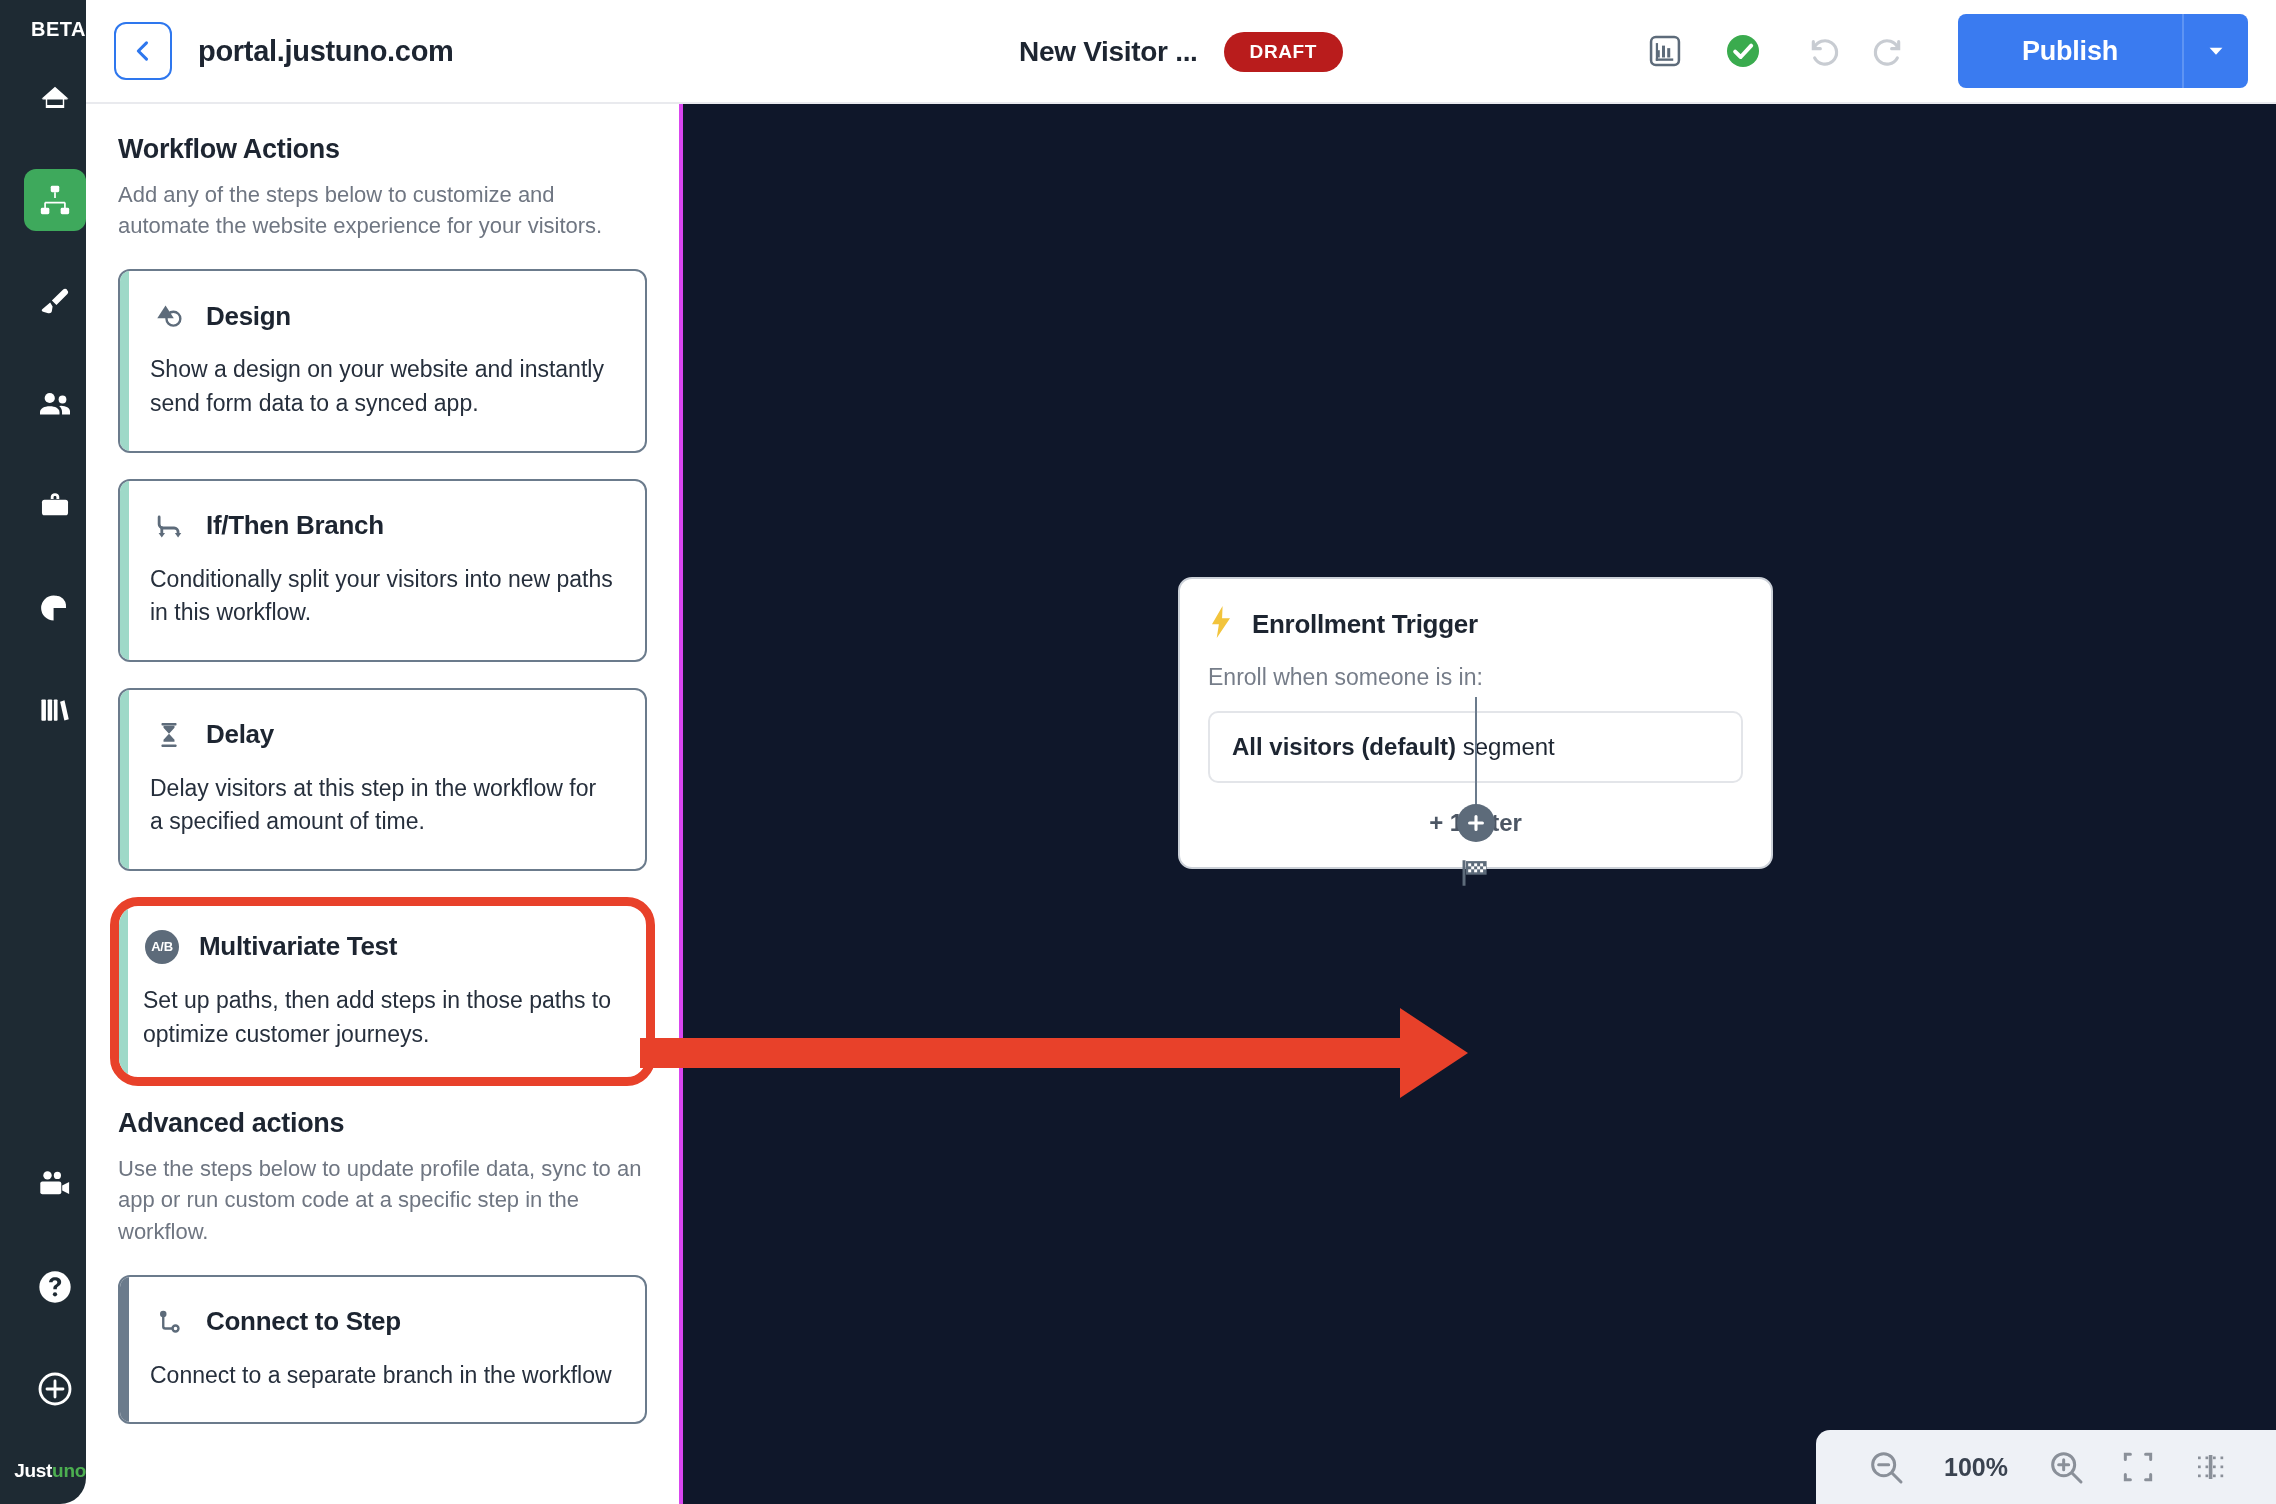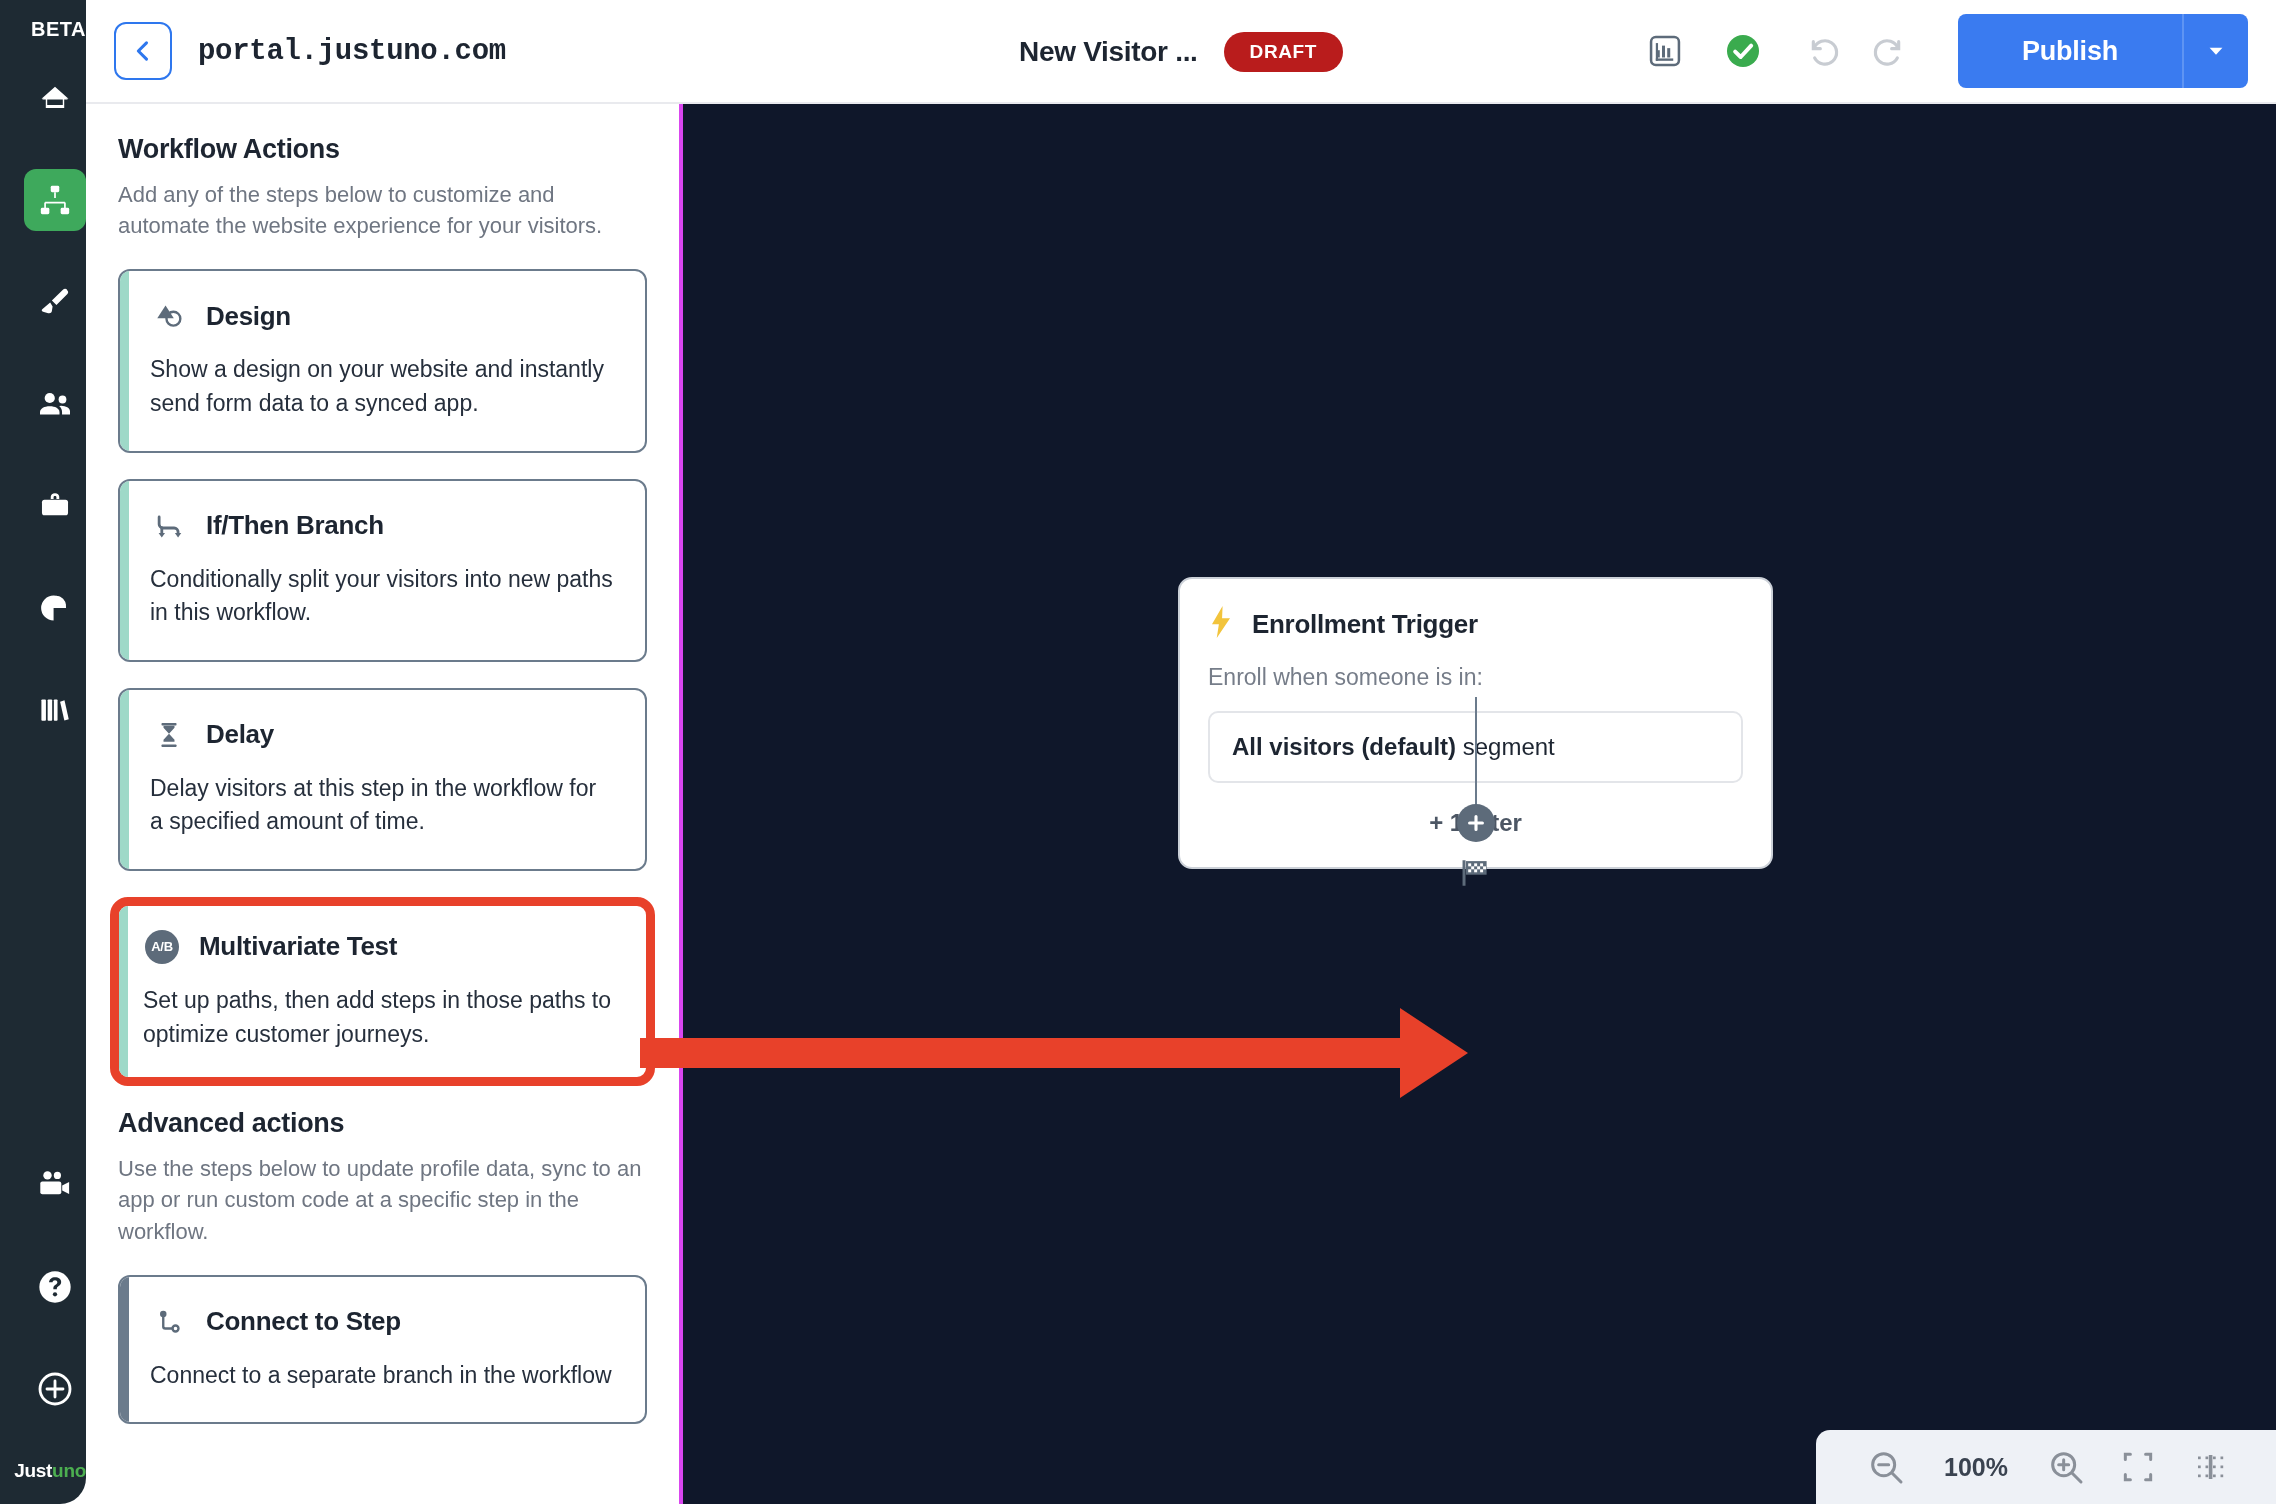--- a/index.html
+++ b/index.html
@@ -49,21 +49,20 @@
   }
   .back-btn {
     width: 58px; height: 58px; margin-left: 28px;
     border: 2px solid #2e77ee; border-radius: 12px;
     display: flex; align-items: center; justify-content: center;
     background: #fff; cursor: pointer;
   }
   .url-text {
     margin-left: 26px; font-size: 29px; font-weight: bold; color: #1d2531;
     letter-spacing: -0.3px;
-    font-family: Liberation Mono, monospace;
   }
   .header-center {
     position: absolute; left: 0; right: 0; top: 0; height: 104px;
     display: flex; align-items: center; justify-content: center;
     pointer-events: none;
   }
   .header-center > * { pointer-events: auto; }
   .wf-title {
     font-size: 28px; font-weight: bold; color: #1d2531; letter-spacing: -0.3px;
   }
@@ -118,21 +117,21 @@
   .card::before {
     content: ""; position: absolute; left: 0; top: 0; bottom: 0; width: 9px;
     background: #9ed9c8;
   }
   .card.adv::before { background: #6b7b8c; }
   .card-head { display: flex; align-items: center; gap: 18px; margin-bottom: 18px; }
   .card-icon { width: 38px; height: 38px; display: flex; align-items: center; justify-content: center; color: #5d6b7a; flex: 0 0 auto; }
   .card-title { font-size: 26px; font-weight: bold; color: #1d2531; letter-spacing: -0.3px; }
   .card-desc { font-size: 23px; line-height: 1.46; color: #262f3c; }
   .card.highlight {
-    border: 9px solid #e8412a; border-radius: 18px; padding: 22px 28px 26px 24px;
+    border: 9px solid #e8412a; border-radius: 28px; padding: 22px 28px 26px 24px;
     margin-left: -8px; margin-right: -8px; margin-bottom: 22px;
   }
   .card.highlight::before { left: 0; width: 9px; top: 0; bottom: 0; }
   .ab-badge {
     width: 34px; height: 34px; border-radius: 50%; background: #5d6b7a;
     color: #fff; font-size: 13px; font-weight: bold;
     display: flex; align-items: center; justify-content: center; letter-spacing: -0.3px;
   }
   .section-gap { margin-top: 6px; }
 

